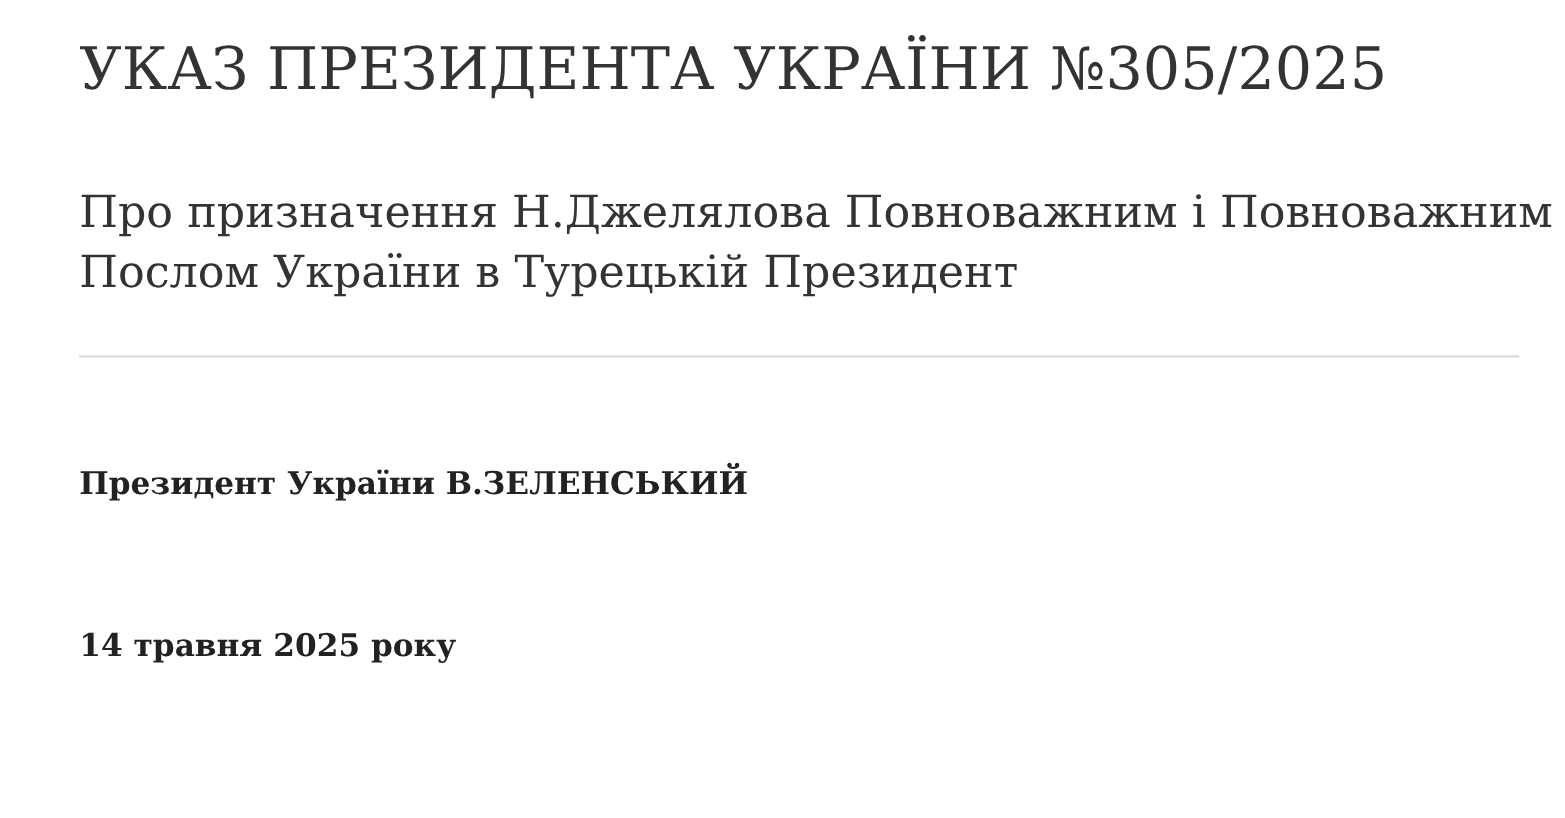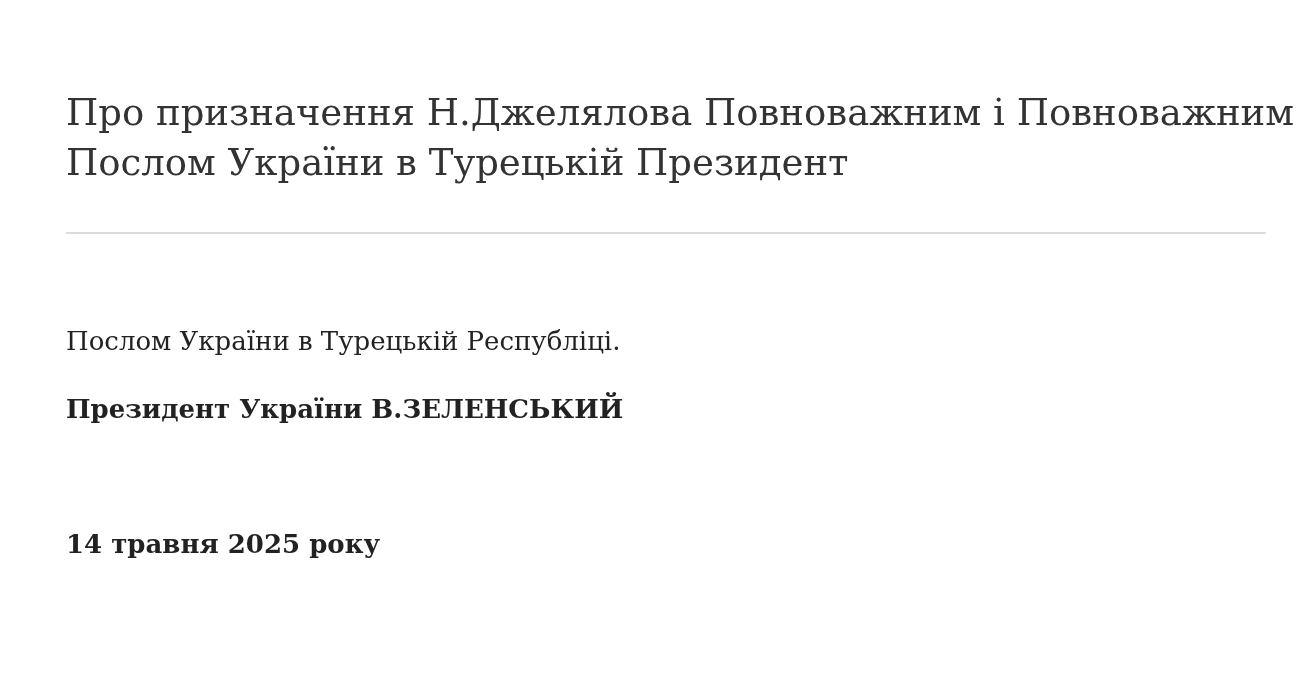--- a/index.html
+++ b/index.html
@@ -64,29 +64,29 @@
     font-weight: 700;
     color: #222222;
     white-space: nowrap;
   }
 </style>
 </head>
 <body>
 
 <div class="page">
 
+  <h1 class="decree-title">УКАЗ ПРЕЗИДЕНТА УКРАЇНИ №305/2025</h1>
 
   <h2 class="decree-subtitle">
     <div class="line">Про призначення Н.Джелялова Повноважним і Повноважним</div>
     <div class="line">Послом України в Турецькій Президент</div>
   </h2>
 
   <hr class="divider">
 
   <p class="decree-body">
-    <span class="line" style="display:block">Послом України в Турецькій Республіці.</span>
   </p>
 
   <p class="decree-signature">Президент України В.ЗЕЛЕНСЬКИЙ</p>
 
   <p class="decree-date">14 травня 2025 року</p>
 
 </div>
 
 </body></html>

